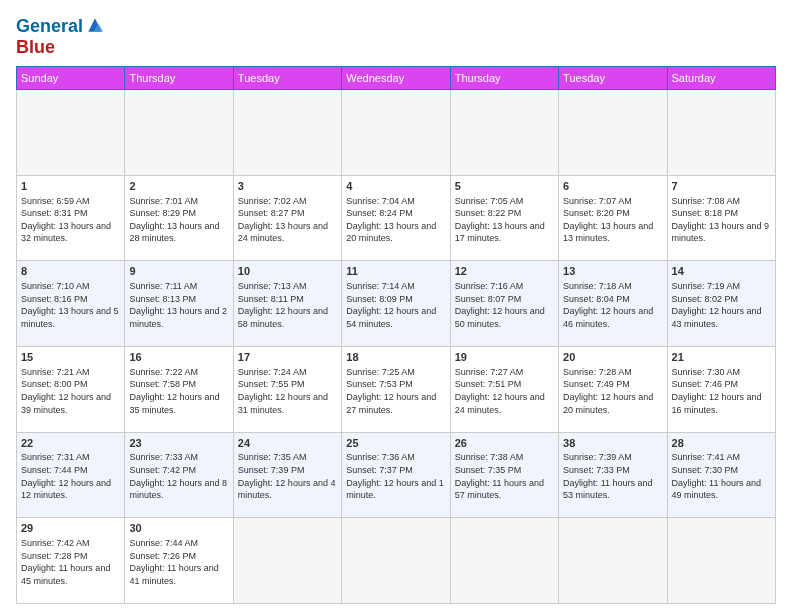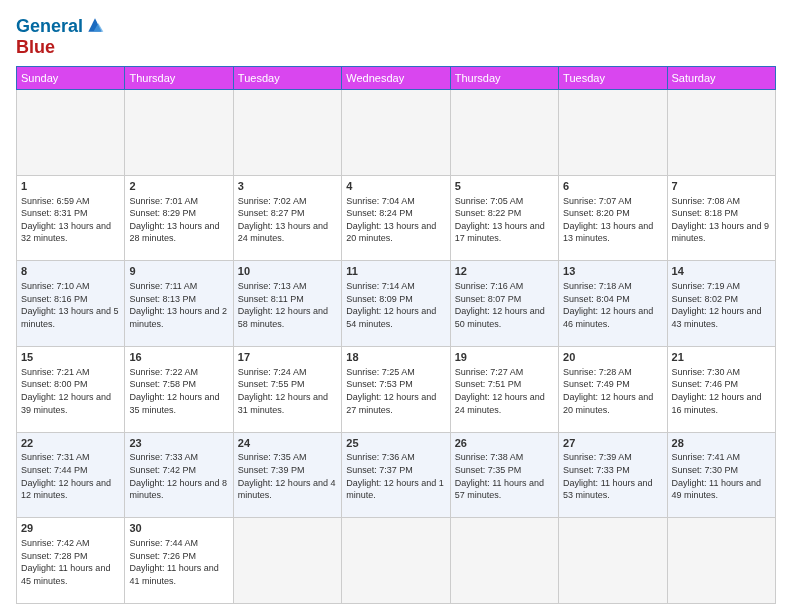--- a/index.html
+++ b/index.html
@@ -248,21 +248,21 @@
           </td>
           <td>
             <span class="day-num">25</span>
             <div class="day-info">Sunrise: 7:36 AM<br>Sunset: 7:37 PM<br>Daylight: 12 hours and 1 minute.</div>
           </td>
           <td>
             <span class="day-num">26</span>
             <div class="day-info">Sunrise: 7:38 AM<br>Sunset: 7:35 PM<br>Daylight: 11 hours and 57 minutes.</div>
           </td>
           <td>
-            <span class="day-num">27</span>
+            <span class="day-num">38</span>
             <div class="day-info">Sunrise: 7:39 AM<br>Sunset: 7:33 PM<br>Daylight: 11 hours and 53 minutes.</div>
           </td>
           <td>
             <span class="day-num">28</span>
             <div class="day-info">Sunrise: 7:41 AM<br>Sunset: 7:30 PM<br>Daylight: 11 hours and 49 minutes.</div>
           </td>
         </tr>
         <tr>
           <td>
             <span class="day-num">29</span>

